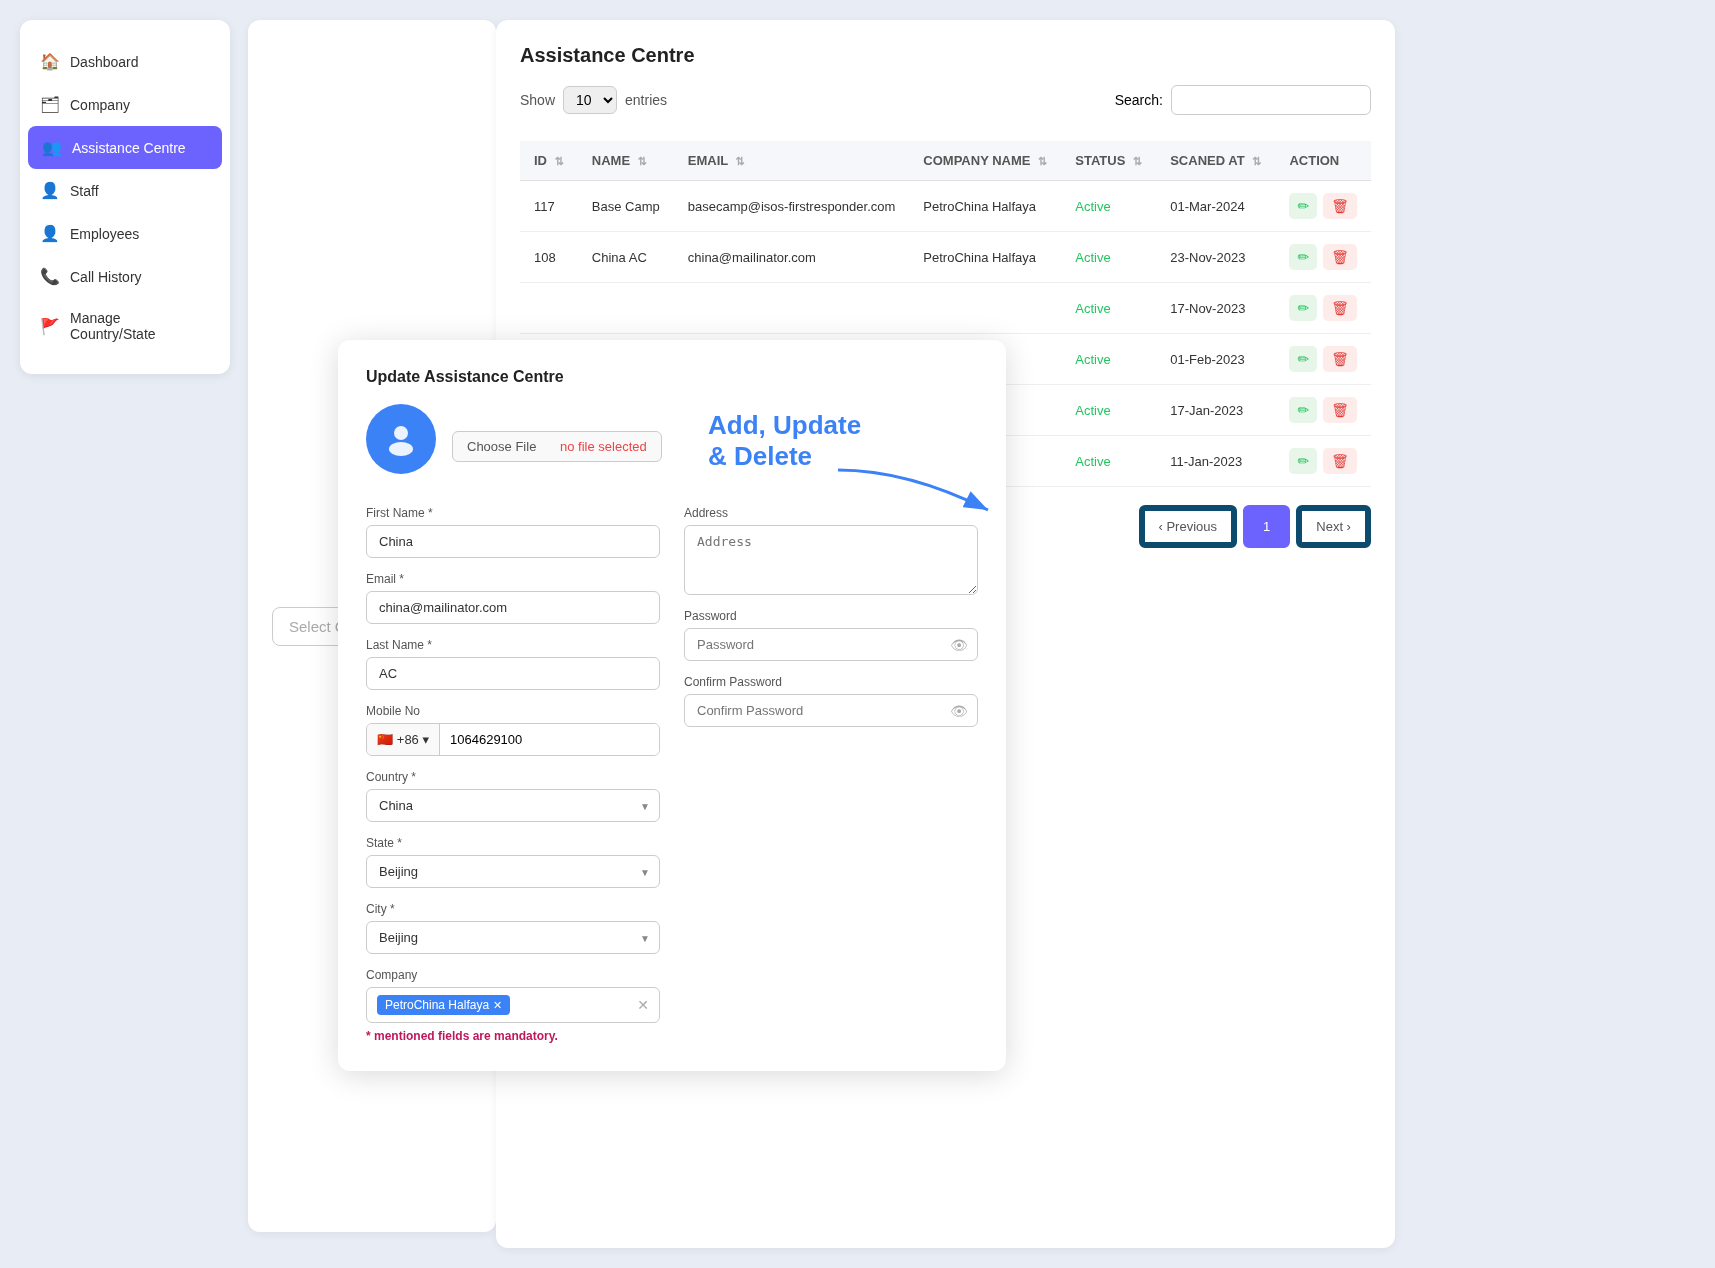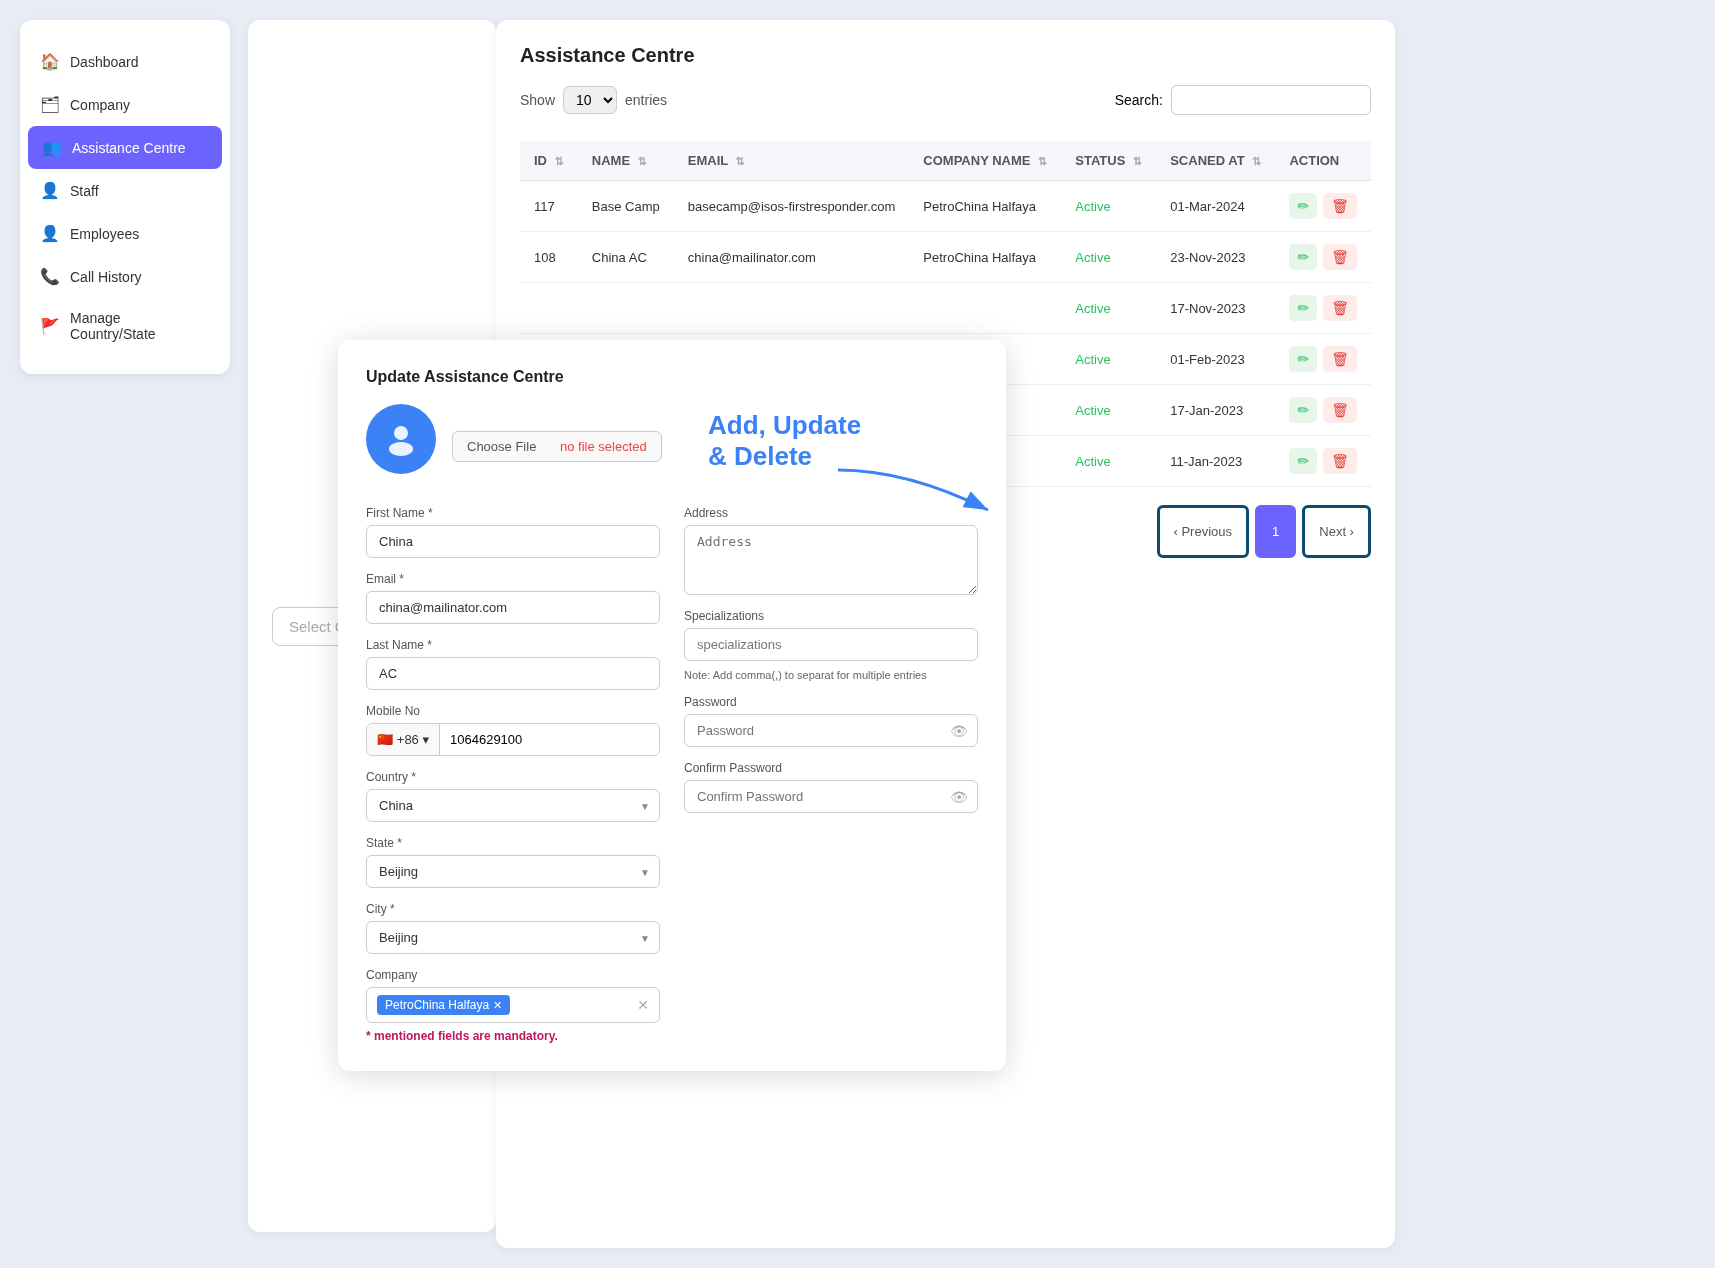--- a/index.html
+++ b/index.html
@@ -36,21 +36,21 @@
     thead tr { background: #f5f7fa; }
     th { padding: 12px 14px; text-align: left; font-weight: 600; color: #555; border-bottom: 1px solid #e0e0e0; white-space: nowrap; }
     td { padding: 12px 14px; border-bottom: 1px solid #eee; color: #333; }
     .sort-icon { color: #aaa; font-size: 11px; margin-left: 4px; }
     .status-active { color: #22c55e; font-weight: 500; }
     .action-btns { display: flex; gap: 6px; }
     .btn-edit { background: #e8f5e9; border: none; border-radius: 5px; padding: 5px 8px; cursor: pointer; color: #22c55e; font-size: 14px; }
     .btn-delete { background: #fdecea; border: none; border-radius: 5px; padding: 5px 8px; cursor: pointer; color: #e53935; font-size: 14px; }
 
     .pagination { display: flex; justify-content: flex-end; align-items: center; gap: 6px; margin-top: 18px; }
-    .page-btn { border: 3px solid #0c4a6e; background: #fff; border-radius: 6px; padding: 16px 14px; cursor: pointer; font-size: 13px; color: #555; }
+    .page-btn { border: 6px solid #0c4a6e; background: #fff; border-radius: 6px; padding: 8px 14px; cursor: pointer; font-size: 13px; color: #555; }
     .page-btn.active { background: #6c63ff; color: #fff; border-color: #6c63ff; }
     .modal { position: absolute; top: 320px; left: 90px; background: #fff; border-radius: 12px; box-shadow: 0 4px 30px rgba(0,0,0,0.15); width: 668px; padding: 28px; pointer-events: all; z-index: 10; }
     .modal-title { font-size: 16px; font-weight: 700; margin-bottom: 18px; color: #222; }
     .modal-avatar { width: 70px; height: 70px; border-radius: 50%; background: #3b82f6; display: flex; align-items: center; justify-content: center; color: #fff; font-size: 30px; margin-bottom: 14px; }
     .file-input-label { border: 1px solid #ccc; border-radius: 6px; padding: 7px 14px; font-size: 13px; color: #555; background: #f9f9f9; cursor: pointer; }
     .avatar-row { display: flex; align-items: center; gap: 16px; margin-bottom: 18px; }
 
     .form-grid { display: grid; grid-template-columns: 1fr 1fr; gap: 20px 24px; }
     .form-group { display: flex; flex-direction: column; gap: 5px; }
     .form-label { font-size: 12px; color: #555; font-weight: 500; }
@@ -348,25 +348,20 @@
             </div>
           </div>
         </div>
 
         <div style="display:flex;flex-direction:column;gap:14px;">
           <div class="form-group">
             <label class="form-label">Address</label>
             <textarea class="form-textarea" placeholder="Address" style=""></textarea>
           </div>
           <div class="form-group">
-            <label class="form-label">Specializations</label>
-            <input class="form-input" type="text" placeholder="specializations" style="">
-            <span class="note-text">Note: Add comma(,) to separat for multiple entries</span>
-          </div>
-          <div class="form-group">
             <label class="form-label">Password</label>
             <div class="password-wrap">
               <input class="password-input" type="password" placeholder="Password" style="">
               <span class="eye-icon">👁</span>
             </div>
           </div>
           <div class="form-group">
             <label class="form-label">Confirm Password</label>
             <div class="password-wrap">
               <input class="password-input" type="password" placeholder="Confirm Password" style="">

